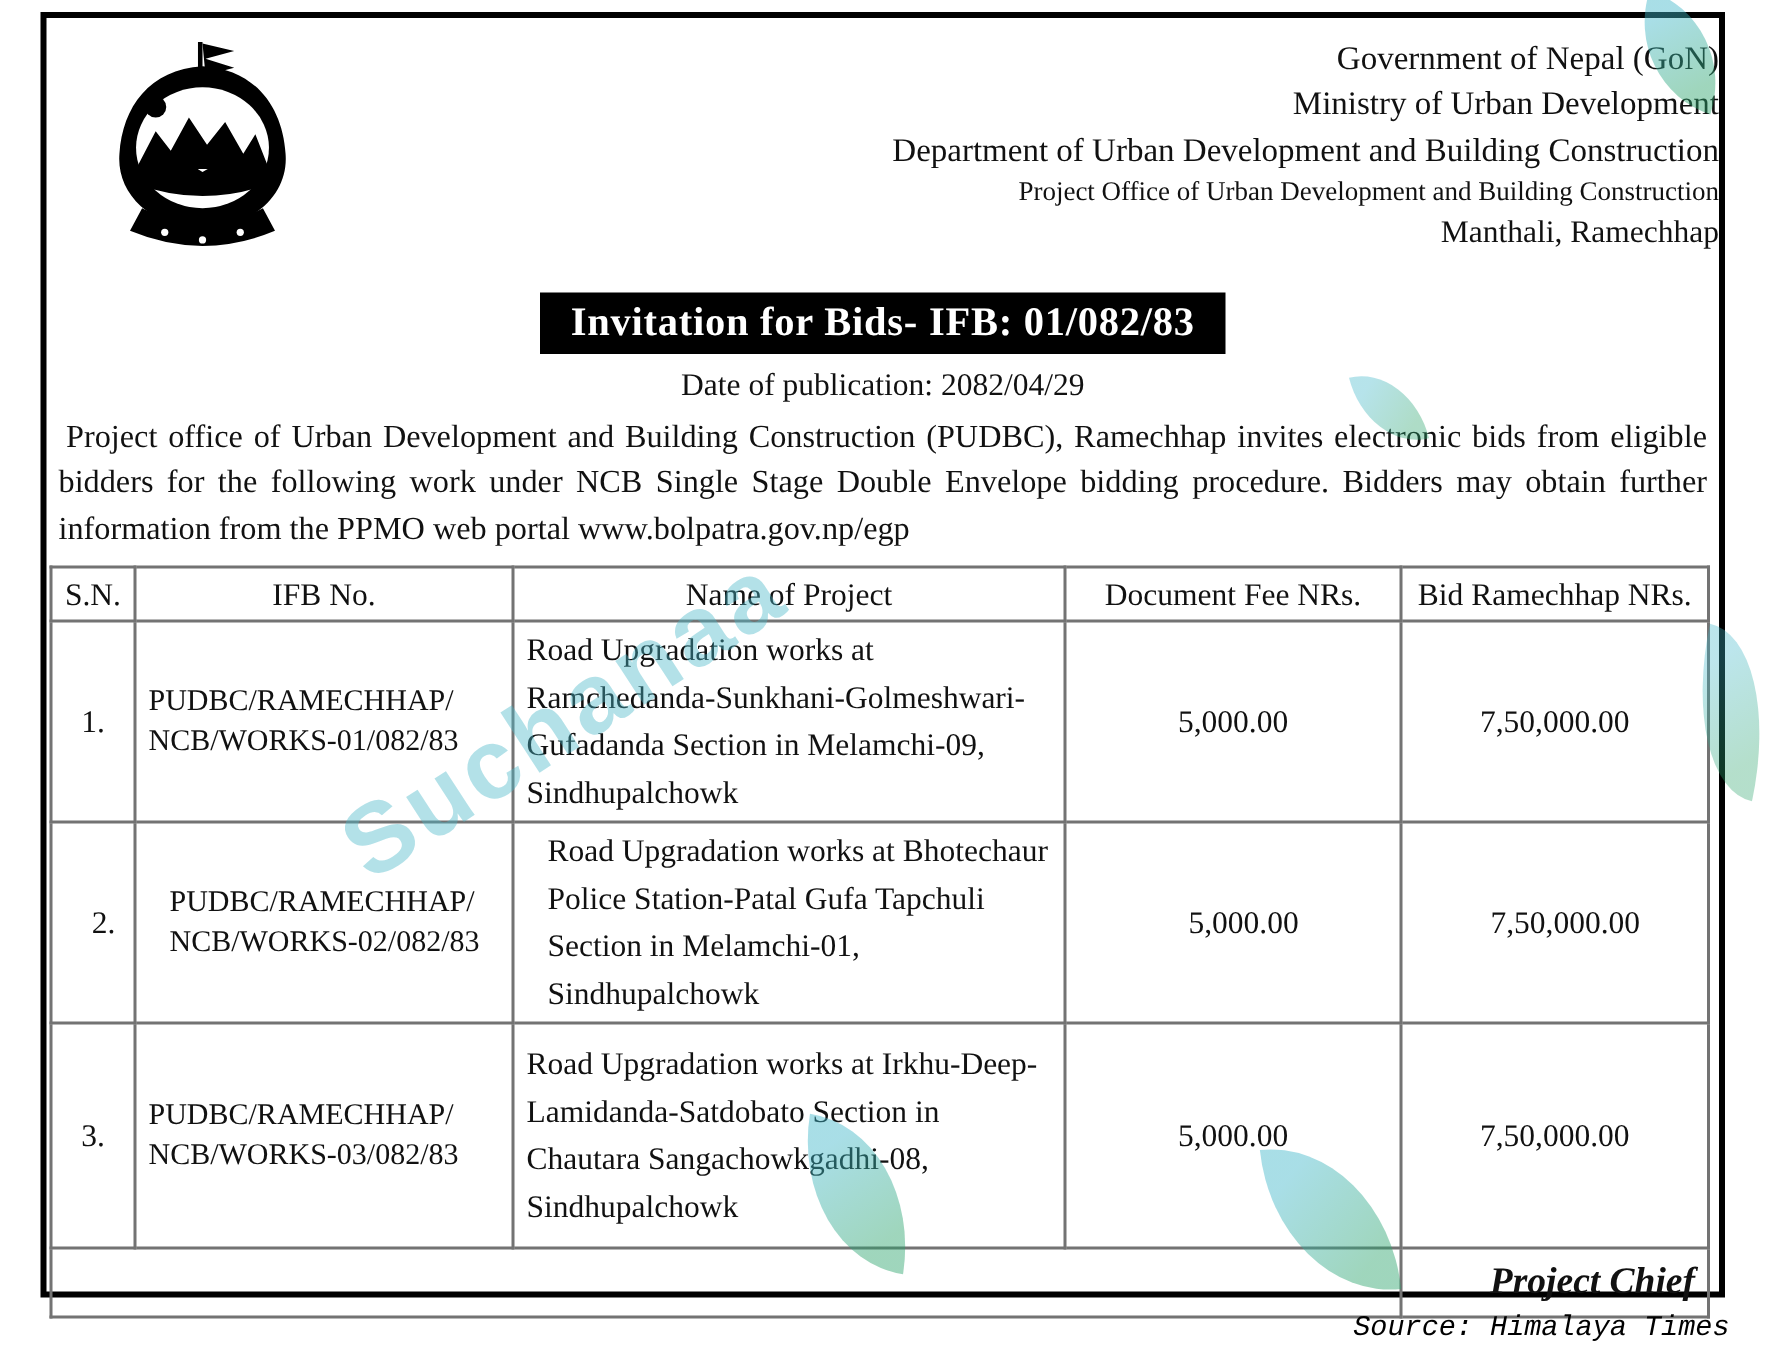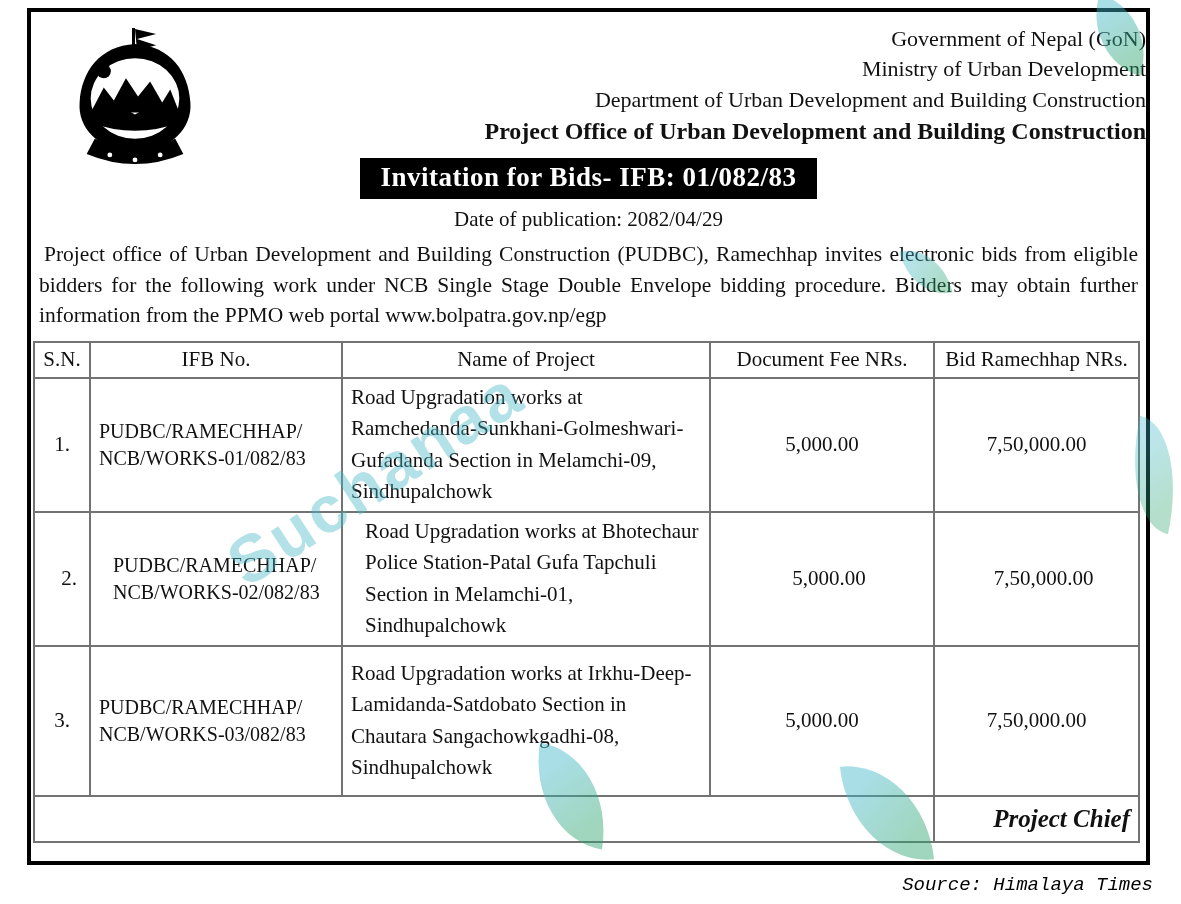--- a/index.html
+++ b/index.html
@@ -10,23 +10,23 @@
   }
   .notice{
     position:absolute;left:27px;top:8px;width:1123px;height:857px;
     border:4px solid #000;box-sizing:border-box;background:#fff;
   }
   .emblem{
     position:absolute;left:38px;top:14px;width:132px;height:146px;
   }
   .hdr{ text-align:right;padding-top:12px;line-height:1.38; }
   .hdr .l1,.hdr .l2,.hdr .l3{font-size:22px;}
-  .hdr .l4{font-size:24px;font-weight:bold;}
+  .hdr .l4{font-size:18px;font-weight:normal;}
   .hdr .l5{font-size:21px;}
-  .banner-wrap{text-align:center;margin-top:10px;}
+  .banner-wrap{text-align:center;margin-top:26px;}
   .banner{
     display:inline-block;background:#000;color:#fff;
     font-size:27px;font-weight:bold;letter-spacing:.5px;
     padding:4px 20px 6px 20px;
   }
   .pubdate{text-align:center;font-size:21px;margin-top:8px;}
   .intro{
     font-size:21.5px;line-height:1.42;text-align:justify;
     margin:7px 8px 0 8px;text-indent:5px;
   }
@@ -93,20 +93,21 @@
       <circle cx="65" cy="133" r="2.4" fill="#fff"></circle>
       <circle cx="90" cy="128" r="2.4" fill="#fff"></circle>
     </svg>
   </div>
 
   <div class="hdr">
     <div class="l1">Government of Nepal (GoN)</div>
     <div class="l2">Ministry of Urban Development</div>
     <div class="l3">Department of Urban Development and Building Construction</div>
     <div class="l4">Project Office of Urban Development and Building Construction</div>
+    <div class="l5">Manthali, Ramechhap</div>
   </div>
 
   <div class="banner-wrap">
     <span class="banner">Invitation for Bids- IFB: 01/082/83</span>
   </div>
 
   <div class="pubdate">Date of publication: 2082/04/29</div>
 
   <p class="intro"> Project office of Urban Development and Building Construction (PUDBC), Ramechhap invites electronic bids from eligible bidders for the following work under NCB Single Stage Double Envelope bidding procedure. Bidders may obtain further information from the PPMO web portal www.bolpatra.gov.np/egp</p>
 

